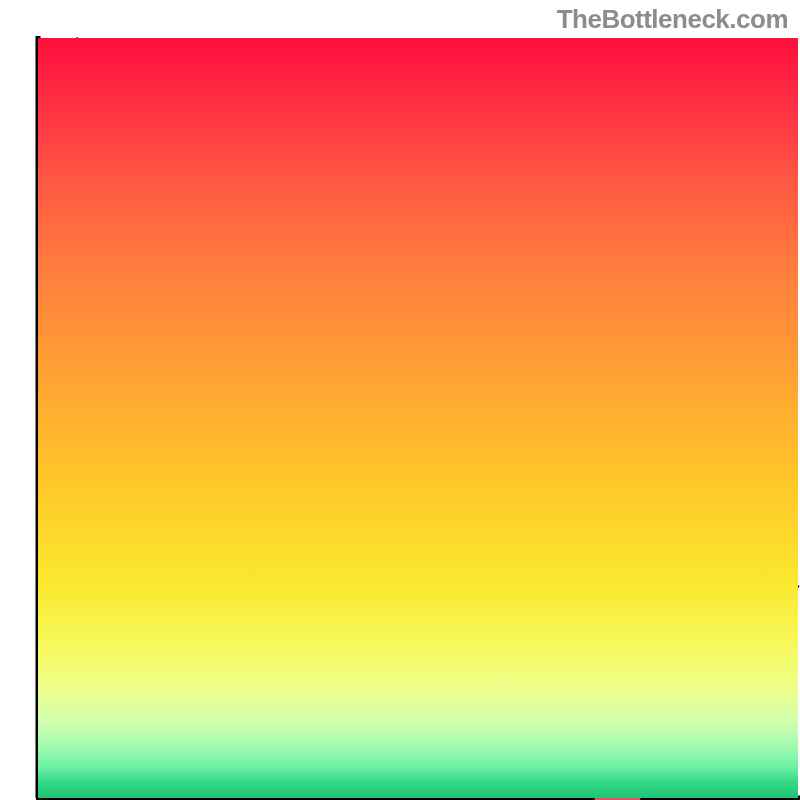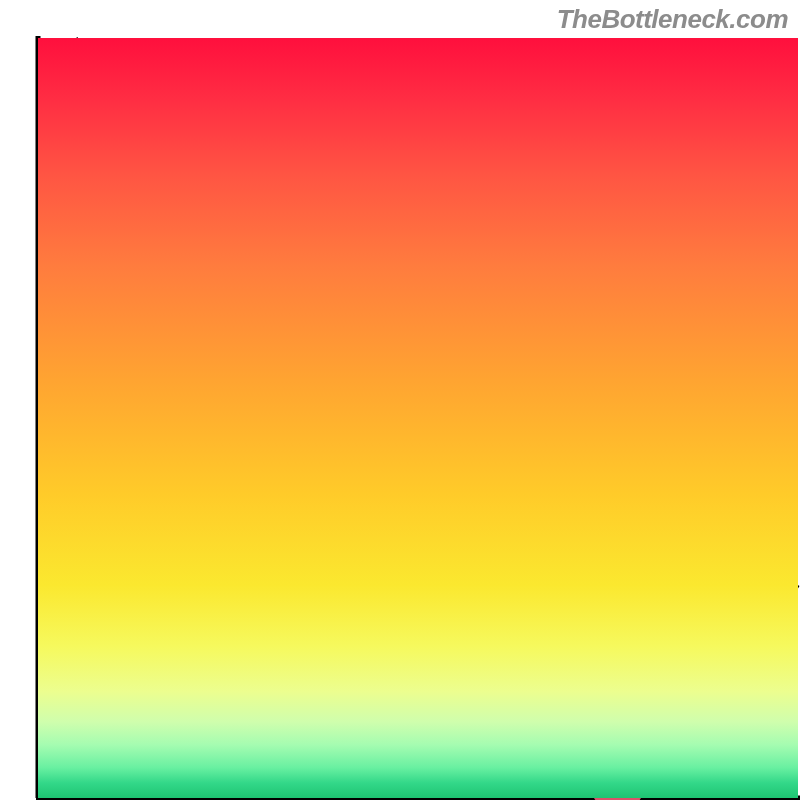--- a/index.html
+++ b/index.html
@@ -8,21 +8,20 @@
     width: 800px;
     height: 800px;
     background: #ffffff;
     font-family: Arial, Helvetica, sans-serif;
   }
   .container {
     position: relative;
     width: 800px;
     height: 800px;
     background: #ffffff;
-    font-style: italic;
   }
   .watermark {
     position: absolute;
     top: 4px;
     right: 12px;
     font-size: 26px;
     font-weight: 600;
     color: #8c8c8c;
     letter-spacing: -0.5px;
   }

